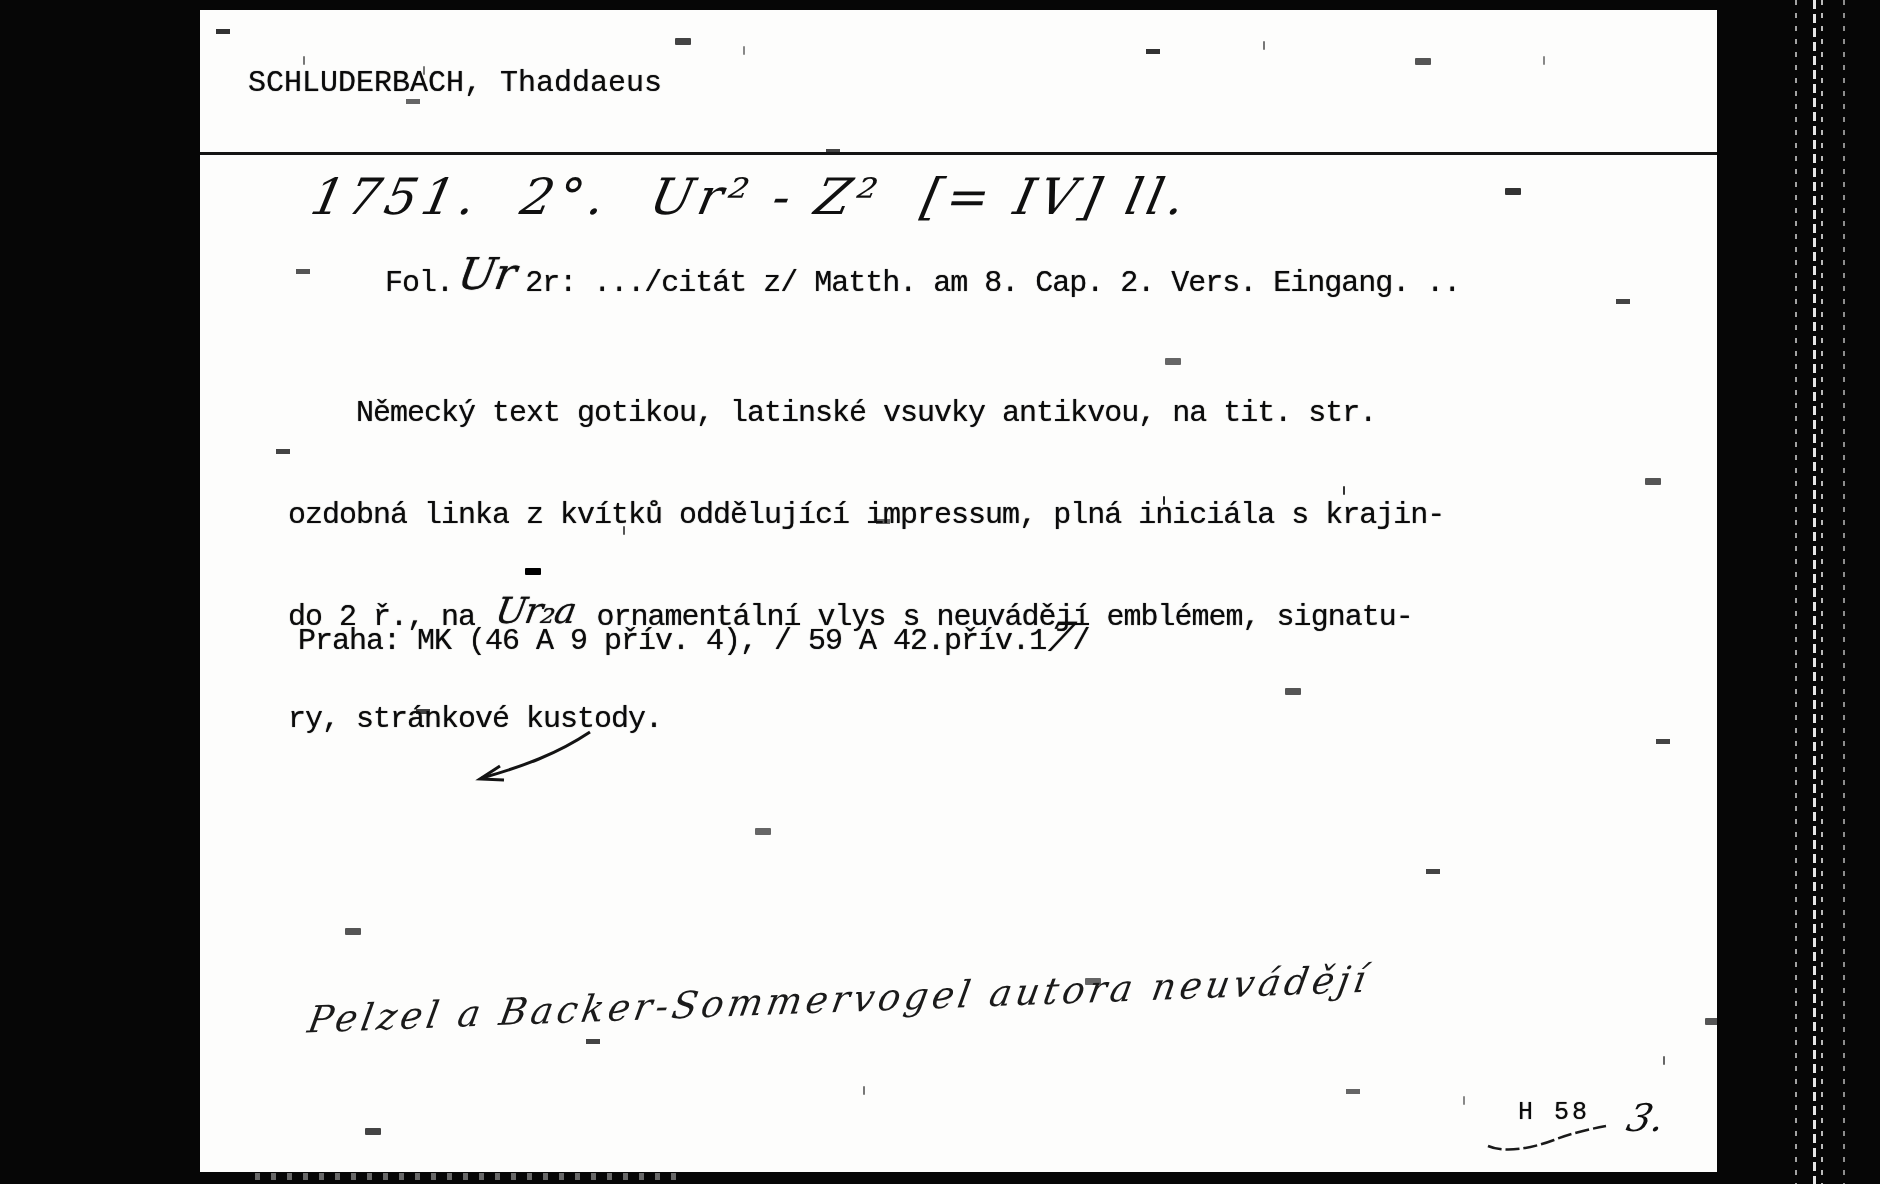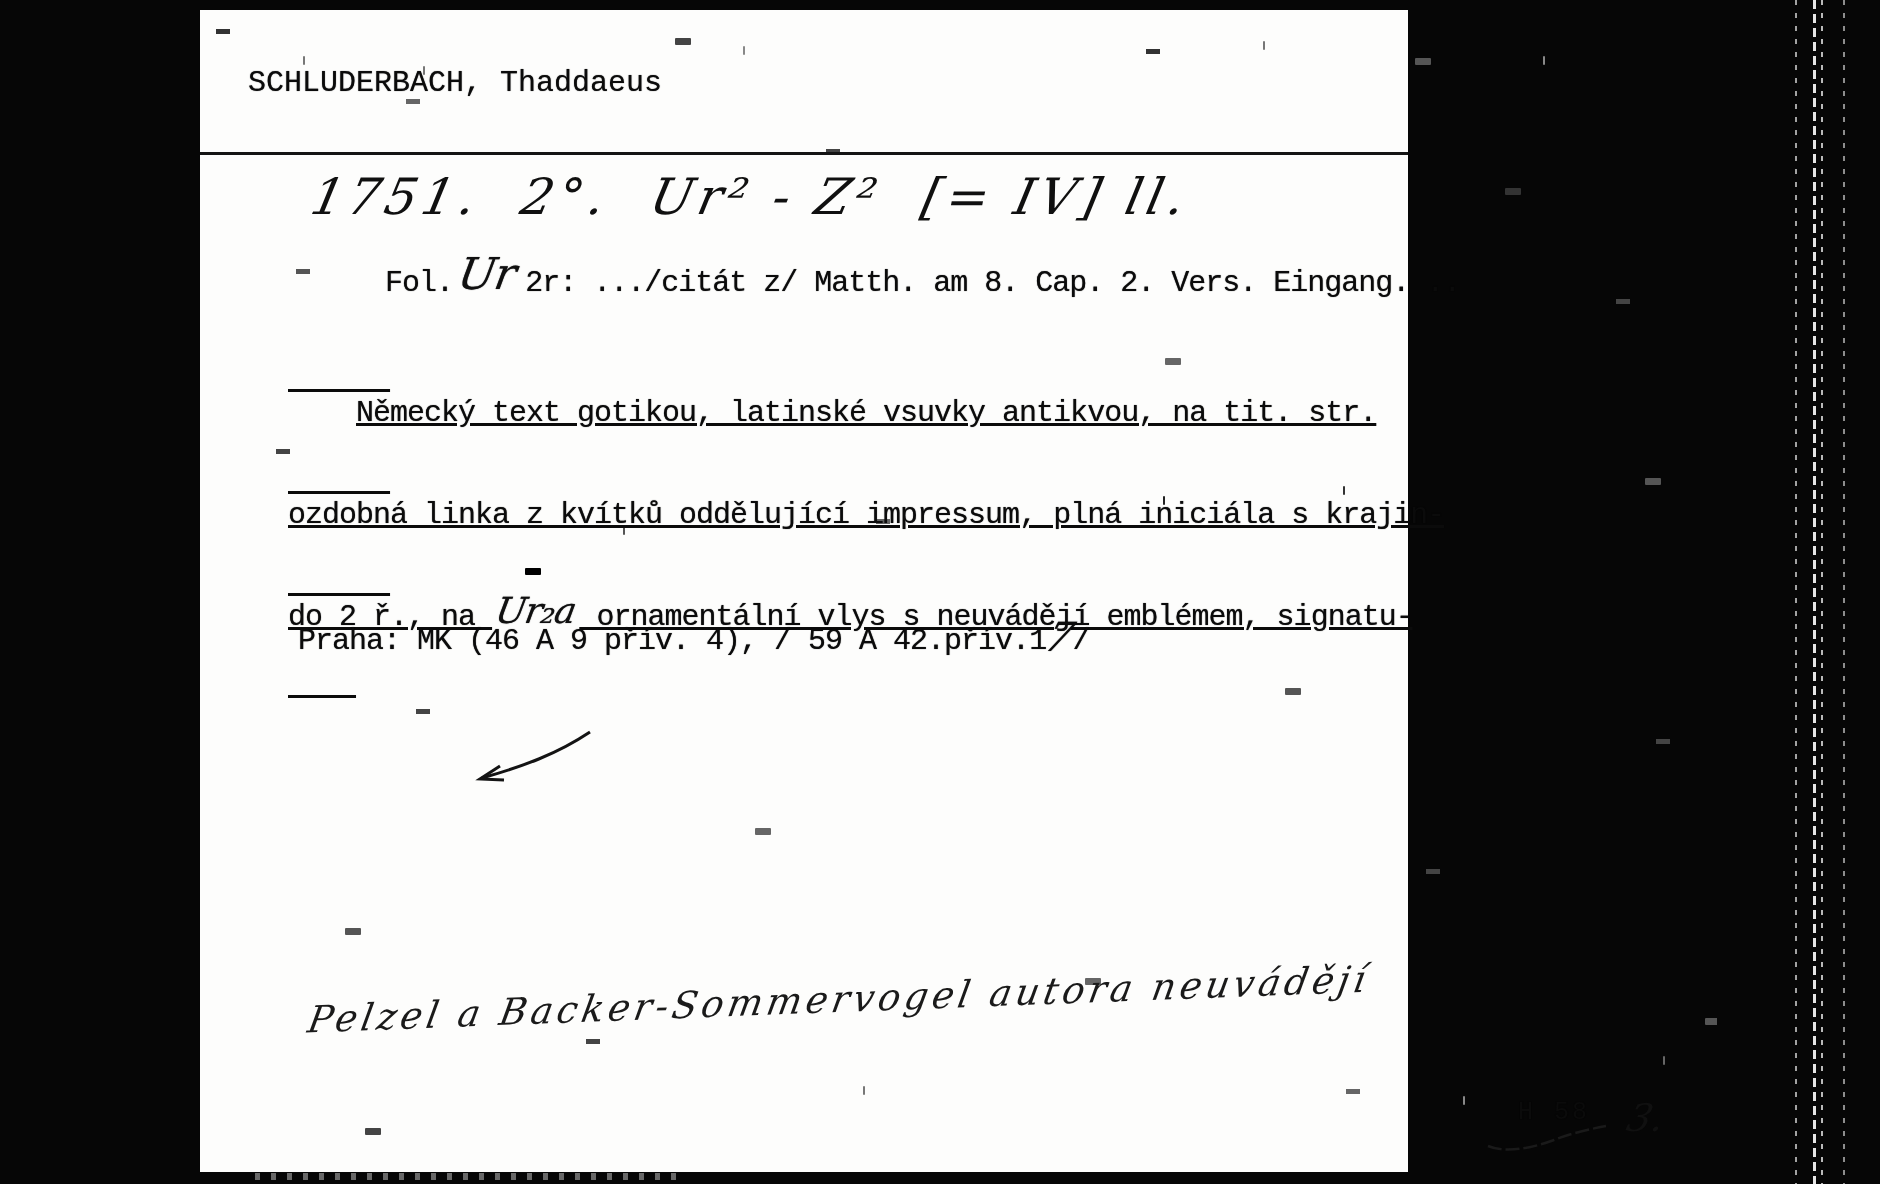--- a/index.html
+++ b/index.html
@@ -6,21 +6,21 @@
   body {
     width:1880px; height:1184px;
     background:#060606;
     position:relative;
     overflow:hidden;
     font-family:"Liberation Sans", sans-serif;
   }
   
   .card {
     position:absolute; left:200px; top:10px;
-    width:1208px; height:1162px;
+    width:1517px; height:1162px;
     background:#fdfdfc;
   }
   
   .typed {
     font-family:"Liberation Mono","DejaVu Sans Mono",monospace;
     font-size:30px; letter-spacing:-1px;
     color:#0b0b0b; white-space:pre;
     text-shadow:0 0 1px rgba(0,0,0,.75);
     position:absolute;
   }
@@ -40,21 +40,21 @@
     font-size:50px; letter-spacing:5px;
     transform:skewX(-12deg);
   }
   .folio { left:185px; top:256px; }
   .folio .sig {
     position:static; display:inline-block;
     font-size:44px; line-height:20px;
     margin:0 10px 0 6px;
     transform:translateY(-2px) skewX(-10deg);
   }
-  .desc { left:88px; top:318px; line-height:34px;text-decoration:underline; }
+  .desc { left:88px; top:318px; line-height:34px; }
   .desc .dline { white-space:pre; }
   .desc .indent { margin-left:68px; }
   .desc .insig {
     position:static; display:inline-block;
     font-size:36px; line-height:20px;
     margin:0 4px;
     transform:translateY(-2px) skewX(-10deg);
   }
   .praha { left:98px; top:614px; }
   .praha .insig7 {
@@ -128,20 +128,21 @@
     <div class="rule"></div>
 
     <div class="hw collation">1751.  2°.  Ur² - Z²  [= IV] ll.</div>
 
     <div class="typed folio"><span>Fol.</span><span class="hw sig">Ur</span><span>2r: .../citát z/ Matth. am 8. Cap. 2. Vers. Eingang. ..</span></div>
 
     <div class="typed desc">
       <div class="dline indent">Německý text gotikou, latinské vsuvky antikvou, na tit. str.</div>
       <div class="dline">ozdobná linka z kvítků oddělující impressum, plná iniciála s krajin-</div>
       <div class="dline"><span>do 2 ř., na </span><span class="hw insig">Ur₂a</span><span> ornamentální vlys s neuvádějí emblémem, signatu-</span></div>
+      <div class="dline">ry, stránkové kustody.</div>
     </div>
 
     <div class="typed praha"><span>Praha: MK (46 A 9 přív. 4), / 59 A 42.přív.1</span><span class="insig7">7</span><span>/</span></div>
 
 
     <svg class="arrow" width="140" height="62" viewBox="0 0 140 62">
       <path d="M128 6 C 95 28, 62 40, 20 52" stroke="#141414" stroke-width="3" fill="none"></path>
       <path d="M38 40 L18 53 L42 54" stroke="#141414" stroke-width="3" fill="none"></path>
     </svg>
 

